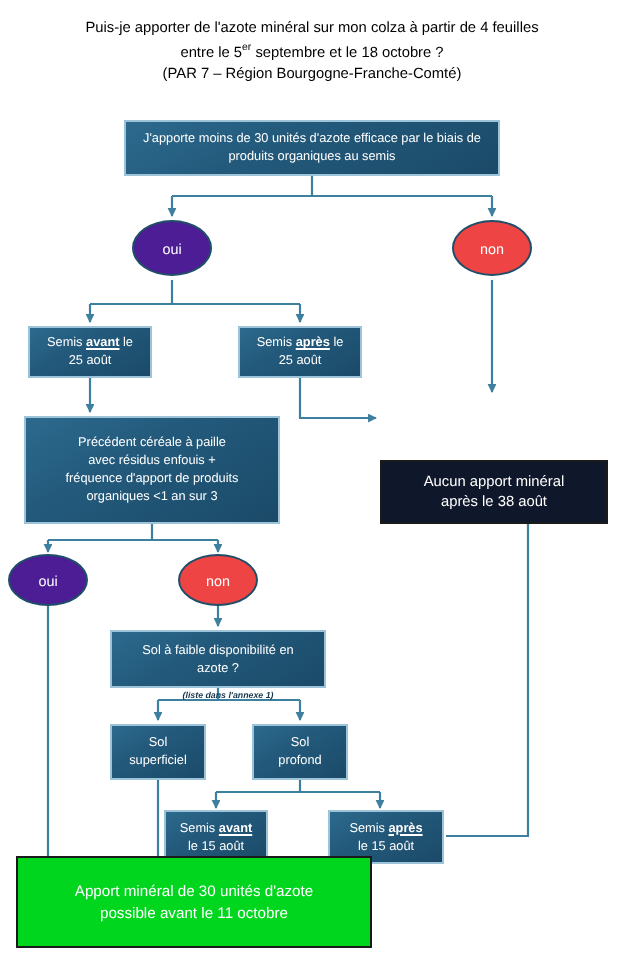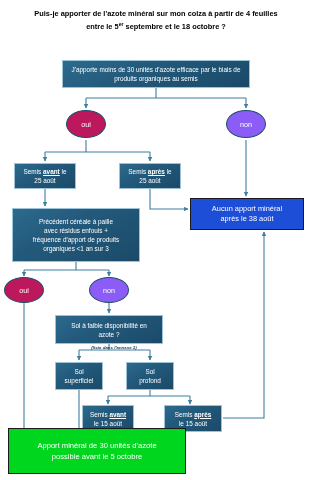--- a/index.html
+++ b/index.html
@@ -24,21 +24,21 @@
   }
 
   
   .title {
     position: absolute;
     left: 6px;
     top: 8px;
     width: 300px;
     text-align: center;
     font-size: 7.4px;
-    font-weight: bold;
+    font-weight: normal;
     line-height: 11px;
     color: #000000;
   }
   .title .ln { display: block; }
   sup { font-size: 5.2px; vertical-align: super; }
 
   
   #wires {
     position: absolute;
     left: 0; top: 0;
@@ -60,46 +60,47 @@
   .box-blue {
     background: linear-gradient(150deg, #2c6a8d 0%, #235a7c 38%, #1b4a68 100%);
     border: 1px solid #9dc3d8;
     color: #ffffff;
     font-size: 6.4px;
     line-height: 9px;
     padding: 2px 3px;
   }
 
   .box-red {
-    background: #1d4ed8;
+    background: #0f172a;
     border: 1.3px solid #1a1a1a;
     color: #ffffff;
     font-size: 7.4px;
     line-height: 10.5px;
     padding: 2px 3px;
+    margin-top: 32px;
   }
 
   .box-green {
     background: #00d61e;
     border: 1.3px solid #1a1a1a;
     color: #ffffff;
     font-size: 7.6px;
     line-height: 11px;
     padding: 2px 3px;
   }
 
   .ellipse {
     border-radius: 50%;
     border: 1.4px solid #1f4e68;
     color: #ffffff;
     font-size: 7.2px;
     line-height: 9px;
   }
-  .ell-oui { background: #be185d; }
-  .ell-non { background: #8b5cf6; }
+  .ell-oui { background: #4c1d95; }
+  .ell-non { background: #ef4444; }
 
   .note {
     position: absolute;
     font-size: 4.4px;
     font-style: italic;
     font-weight: bold;
     color: #16374c;
     white-space: nowrap;
     text-align: center;
   }
@@ -109,20 +110,21 @@
   .txt { display: block; width: 100%; }
 </style>
 </head>
 <body>
 
 <div id="canvas">
 
   <div class="title">
     <span class="ln">Puis-je apporter de l'azote minéral sur mon colza à partir de 4 feuilles</span>
     <span class="ln"><span>entre le 5</span><sup>er</sup><span> septembre et le 18 octobre ?</span></span>
+    <span class="ln">(PAR 7 – Région Bourgogne-Franche-Comté)</span>
   </div>
 
   <svg id="wires" viewBox="0 0 312 480">
     <defs>
       <marker id="ar" markerWidth="5" markerHeight="5" refX="3.6" refY="2" orient="auto">
         <path d="M0,0 L4,2 L0,4 z" fill="#3d7f9e"></path>
       </marker>
     </defs>
     <g stroke="#3d7f9e" stroke-width="1.1" fill="none">
 
@@ -253,17 +255,17 @@
   <div class="node box-blue" style="left:164px; top:405px; width:58px; height:27px;">
     <span>
       <span class="txt"><span>Semis </span><b class="u">après</b></span>
       <span class="txt">le 15 août</span>
     </span>
   </div>
 
   <div class="node box-green" style="left:8px; top:428px; width:178px; height:46px;">
     <span>
       <span class="txt">Apport minéral de 30 unités d'azote</span>
-      <span class="txt">possible avant le 5 octobre</span>
+      <span class="txt">possible avant le 11 octobre</span>
     </span>
   </div>
 
 </div>
 
 </body></html>

